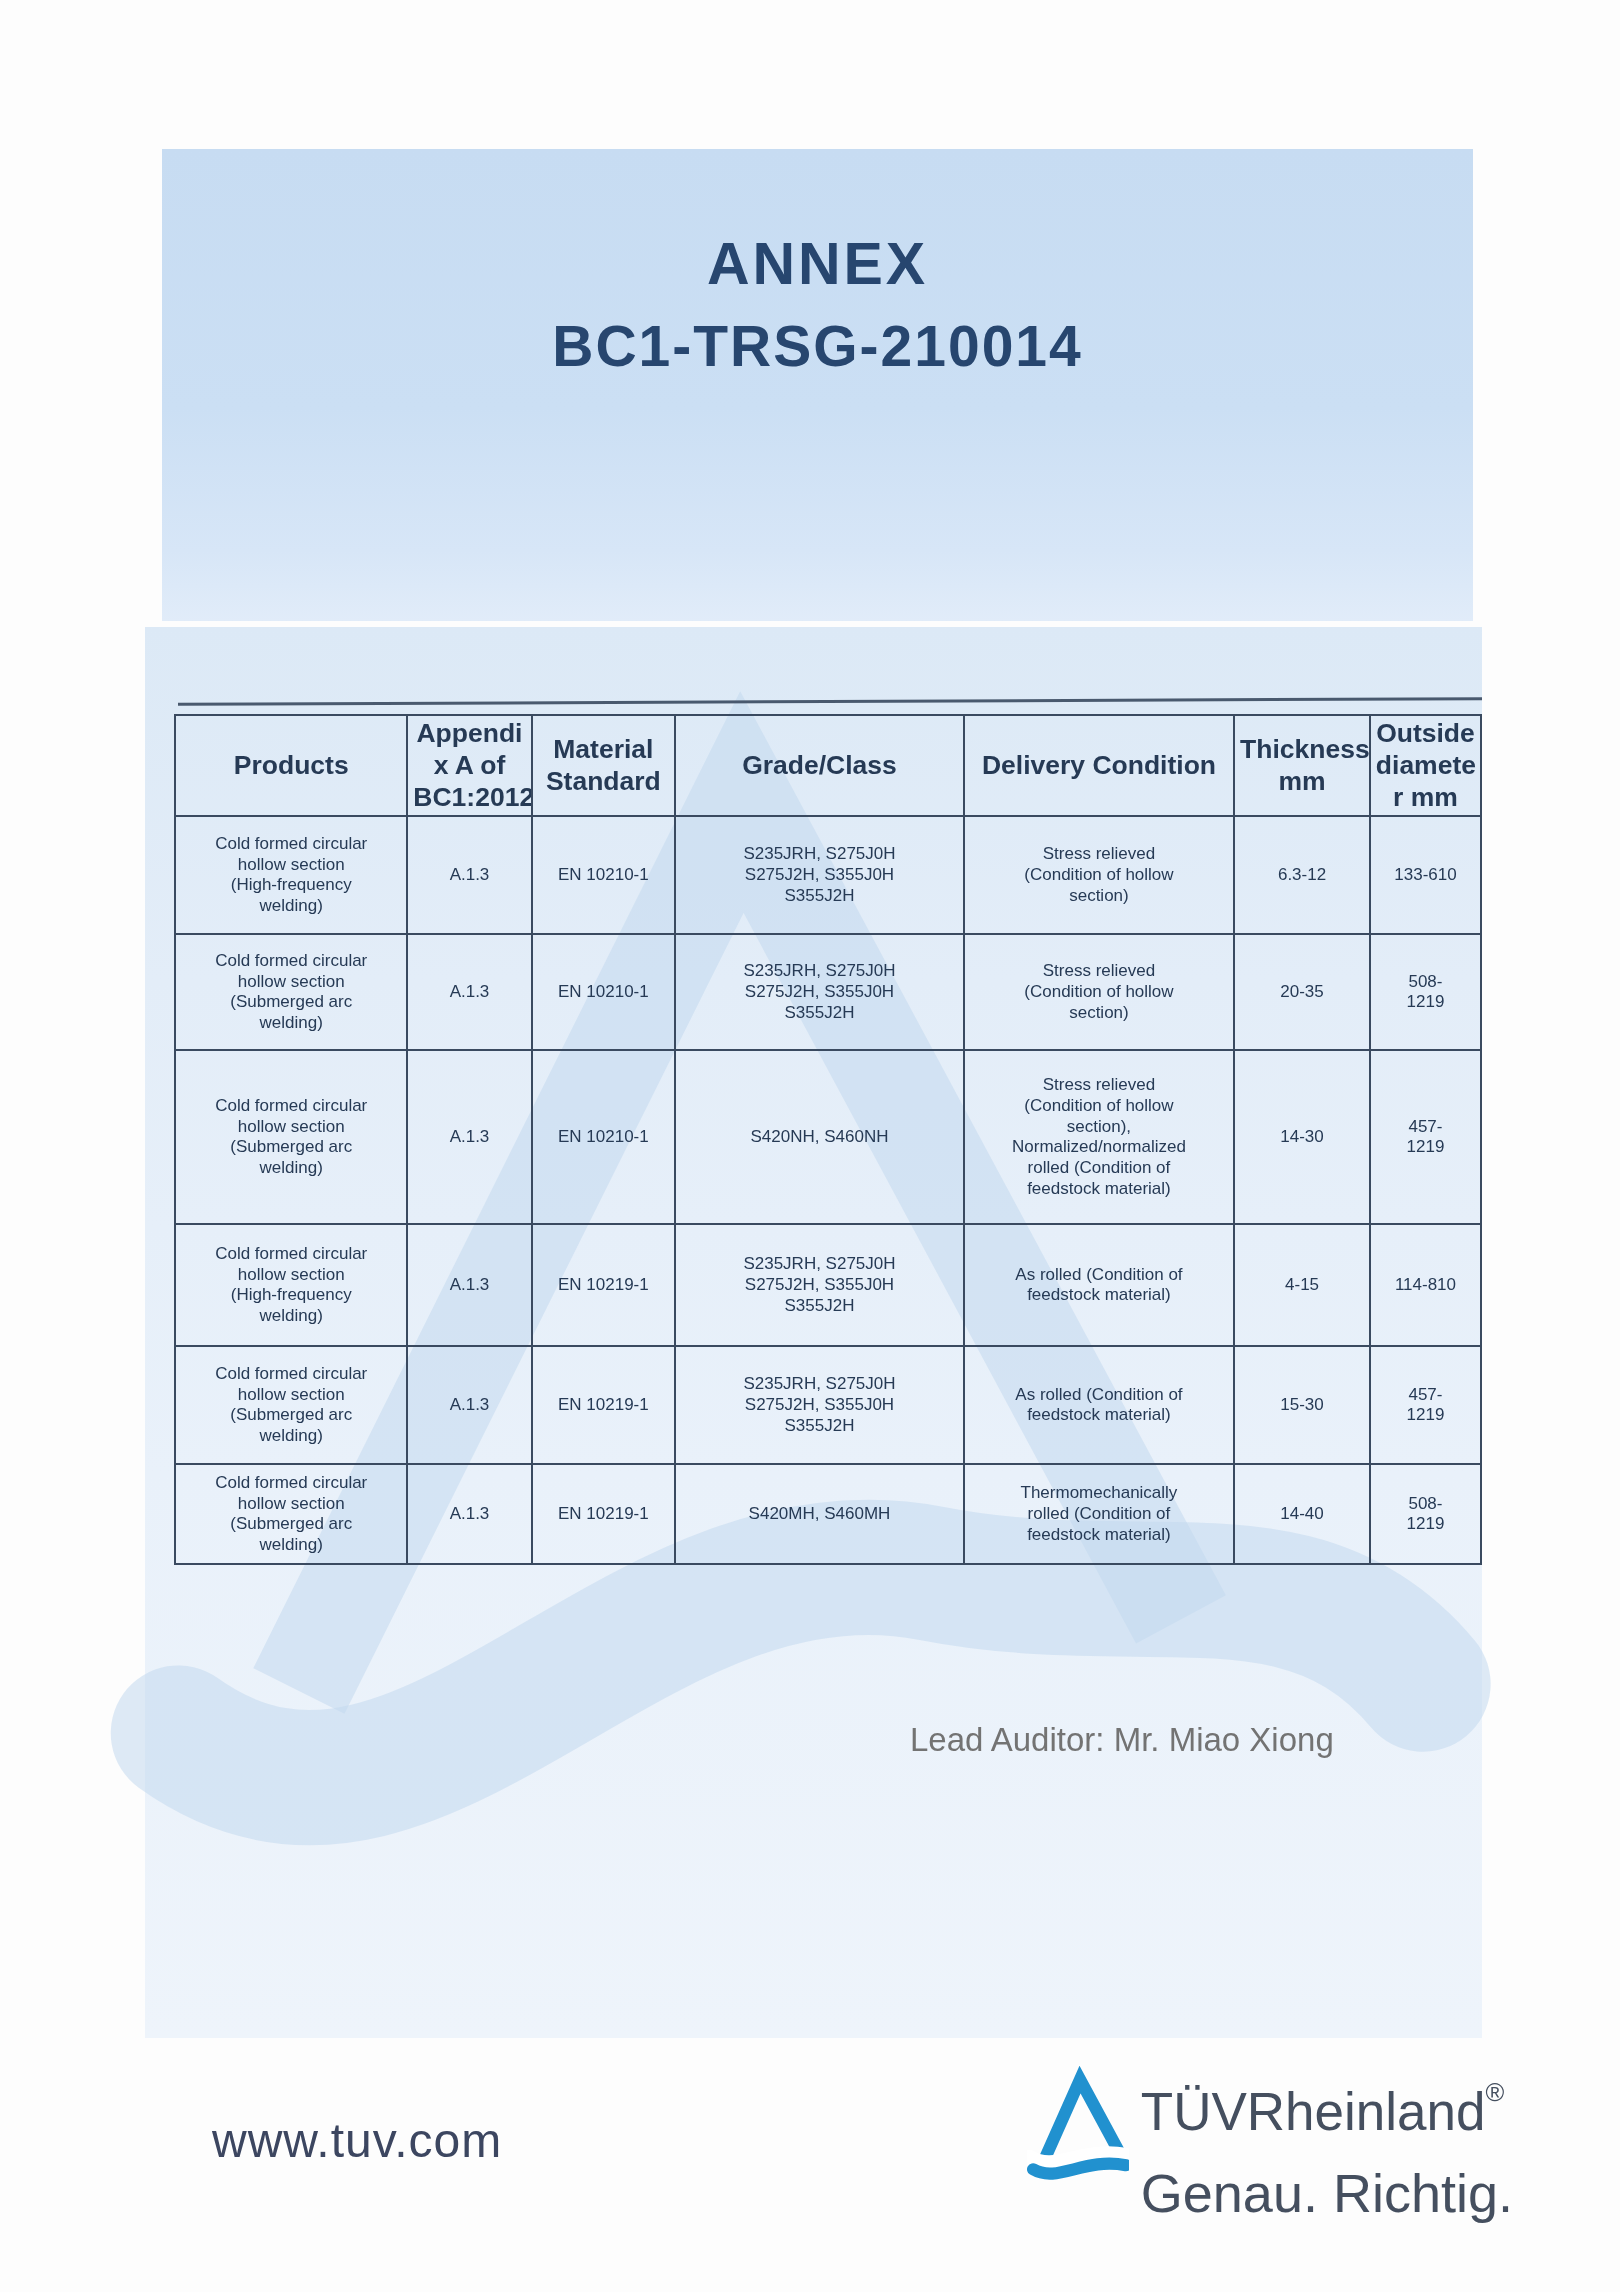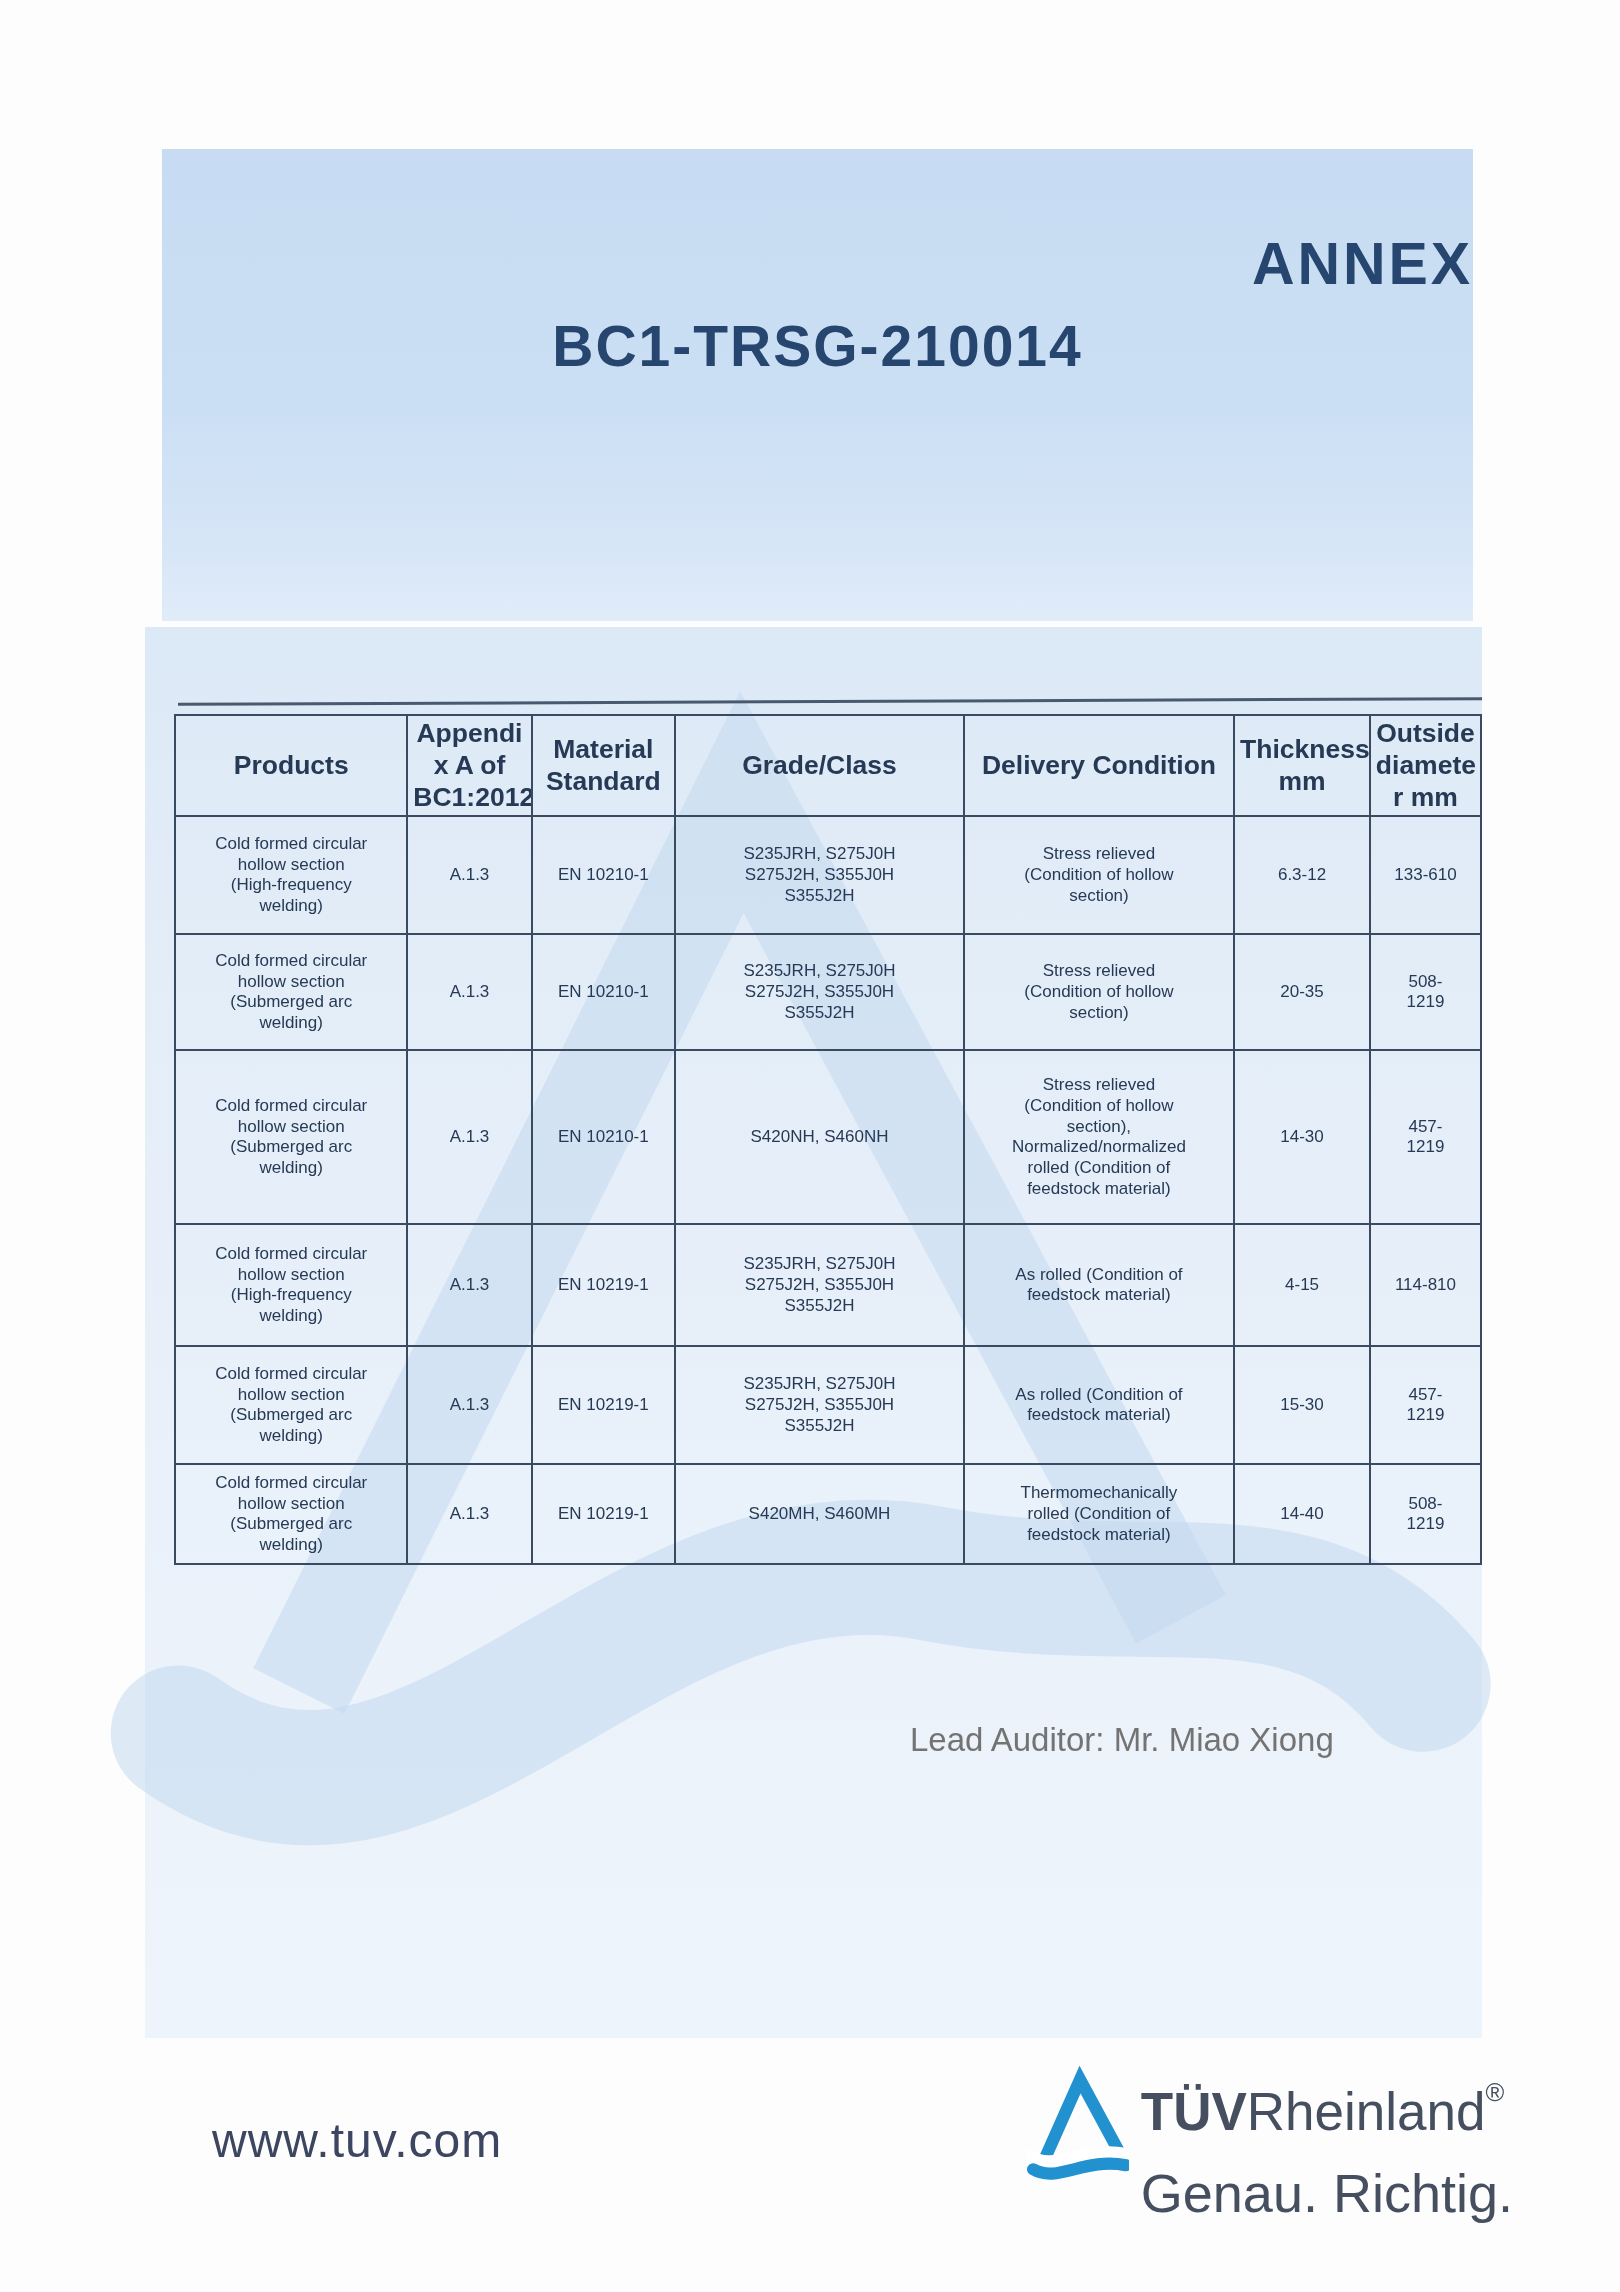--- a/index.html
+++ b/index.html
@@ -11,21 +11,21 @@
   .body-wash{
     position:absolute;left:145px;top:627px;width:1337px;height:1411px;z-index:0;
     background:linear-gradient(180deg,#dce9f6 0%,#e3edf8 25%,#e9f1fa 60%,#eef4fb 100%);
   }
   
   .header-block{
     position:absolute;left:162px;top:149px;width:1311px;height:472px;z-index:2;
     background:linear-gradient(180deg,#c7dcf2 0%,#cbdff4 55%,#d7e6f7 85%,#e1ecf9 100%);
     text-align:center;color:#27466f;
   }
-  .title-1{padding-top:86px;font-size:59px;font-weight:bold;letter-spacing:2.9px;line-height:1;text-align:right;}
+  .title-1{padding-top:86px;font-size:59px;font-weight:bold;letter-spacing:2.9px;line-height:1;}
   .title-2{margin-top:25.5px;font-size:55px;font-weight:bold;line-height:1;}
   .title-3{margin-top:23.5px;font-size:57px;font-weight:bold;letter-spacing:2px;line-height:1;}
 
   
   .watermark{position:absolute;left:0;top:0;z-index:1;pointer-events:none;}
 
   
   .table-top-line{
     position:absolute;left:178px;top:700px;width:1304px;height:2.9px;
     background:#49596e;transform:rotate(-0.25deg);z-index:2;
@@ -61,21 +61,21 @@
     position:absolute;left:212px;top:2113px;z-index:2;
     font-size:48px;color:#3c4660;letter-spacing:1px;
   }
   .logo{
     position:absolute;left:1027px;top:2066px;z-index:2;
     display:flex;align-items:flex-start;
   }
   .logo-triangle{width:102px;height:123px;flex:0 0 auto;}
   .logo-text{margin-left:11.8px;padding-top:13.7px;color:#454f5f;}
   .brand-line{font-size:53px;line-height:1;white-space:nowrap;}
-  .brand-bold{font-weight:bold;}
+  .brand-bold{font-weight:normal;}
   .brand-reg{font-weight:normal;}
   .registered{font-size:25.5px;vertical-align:29px;}
   .tagline{margin-top:28px;font-size:54px;line-height:1;}
 </style>
 </head>
 <body>
 
 <div class="page">
 
   <div class="body-wash"></div>

